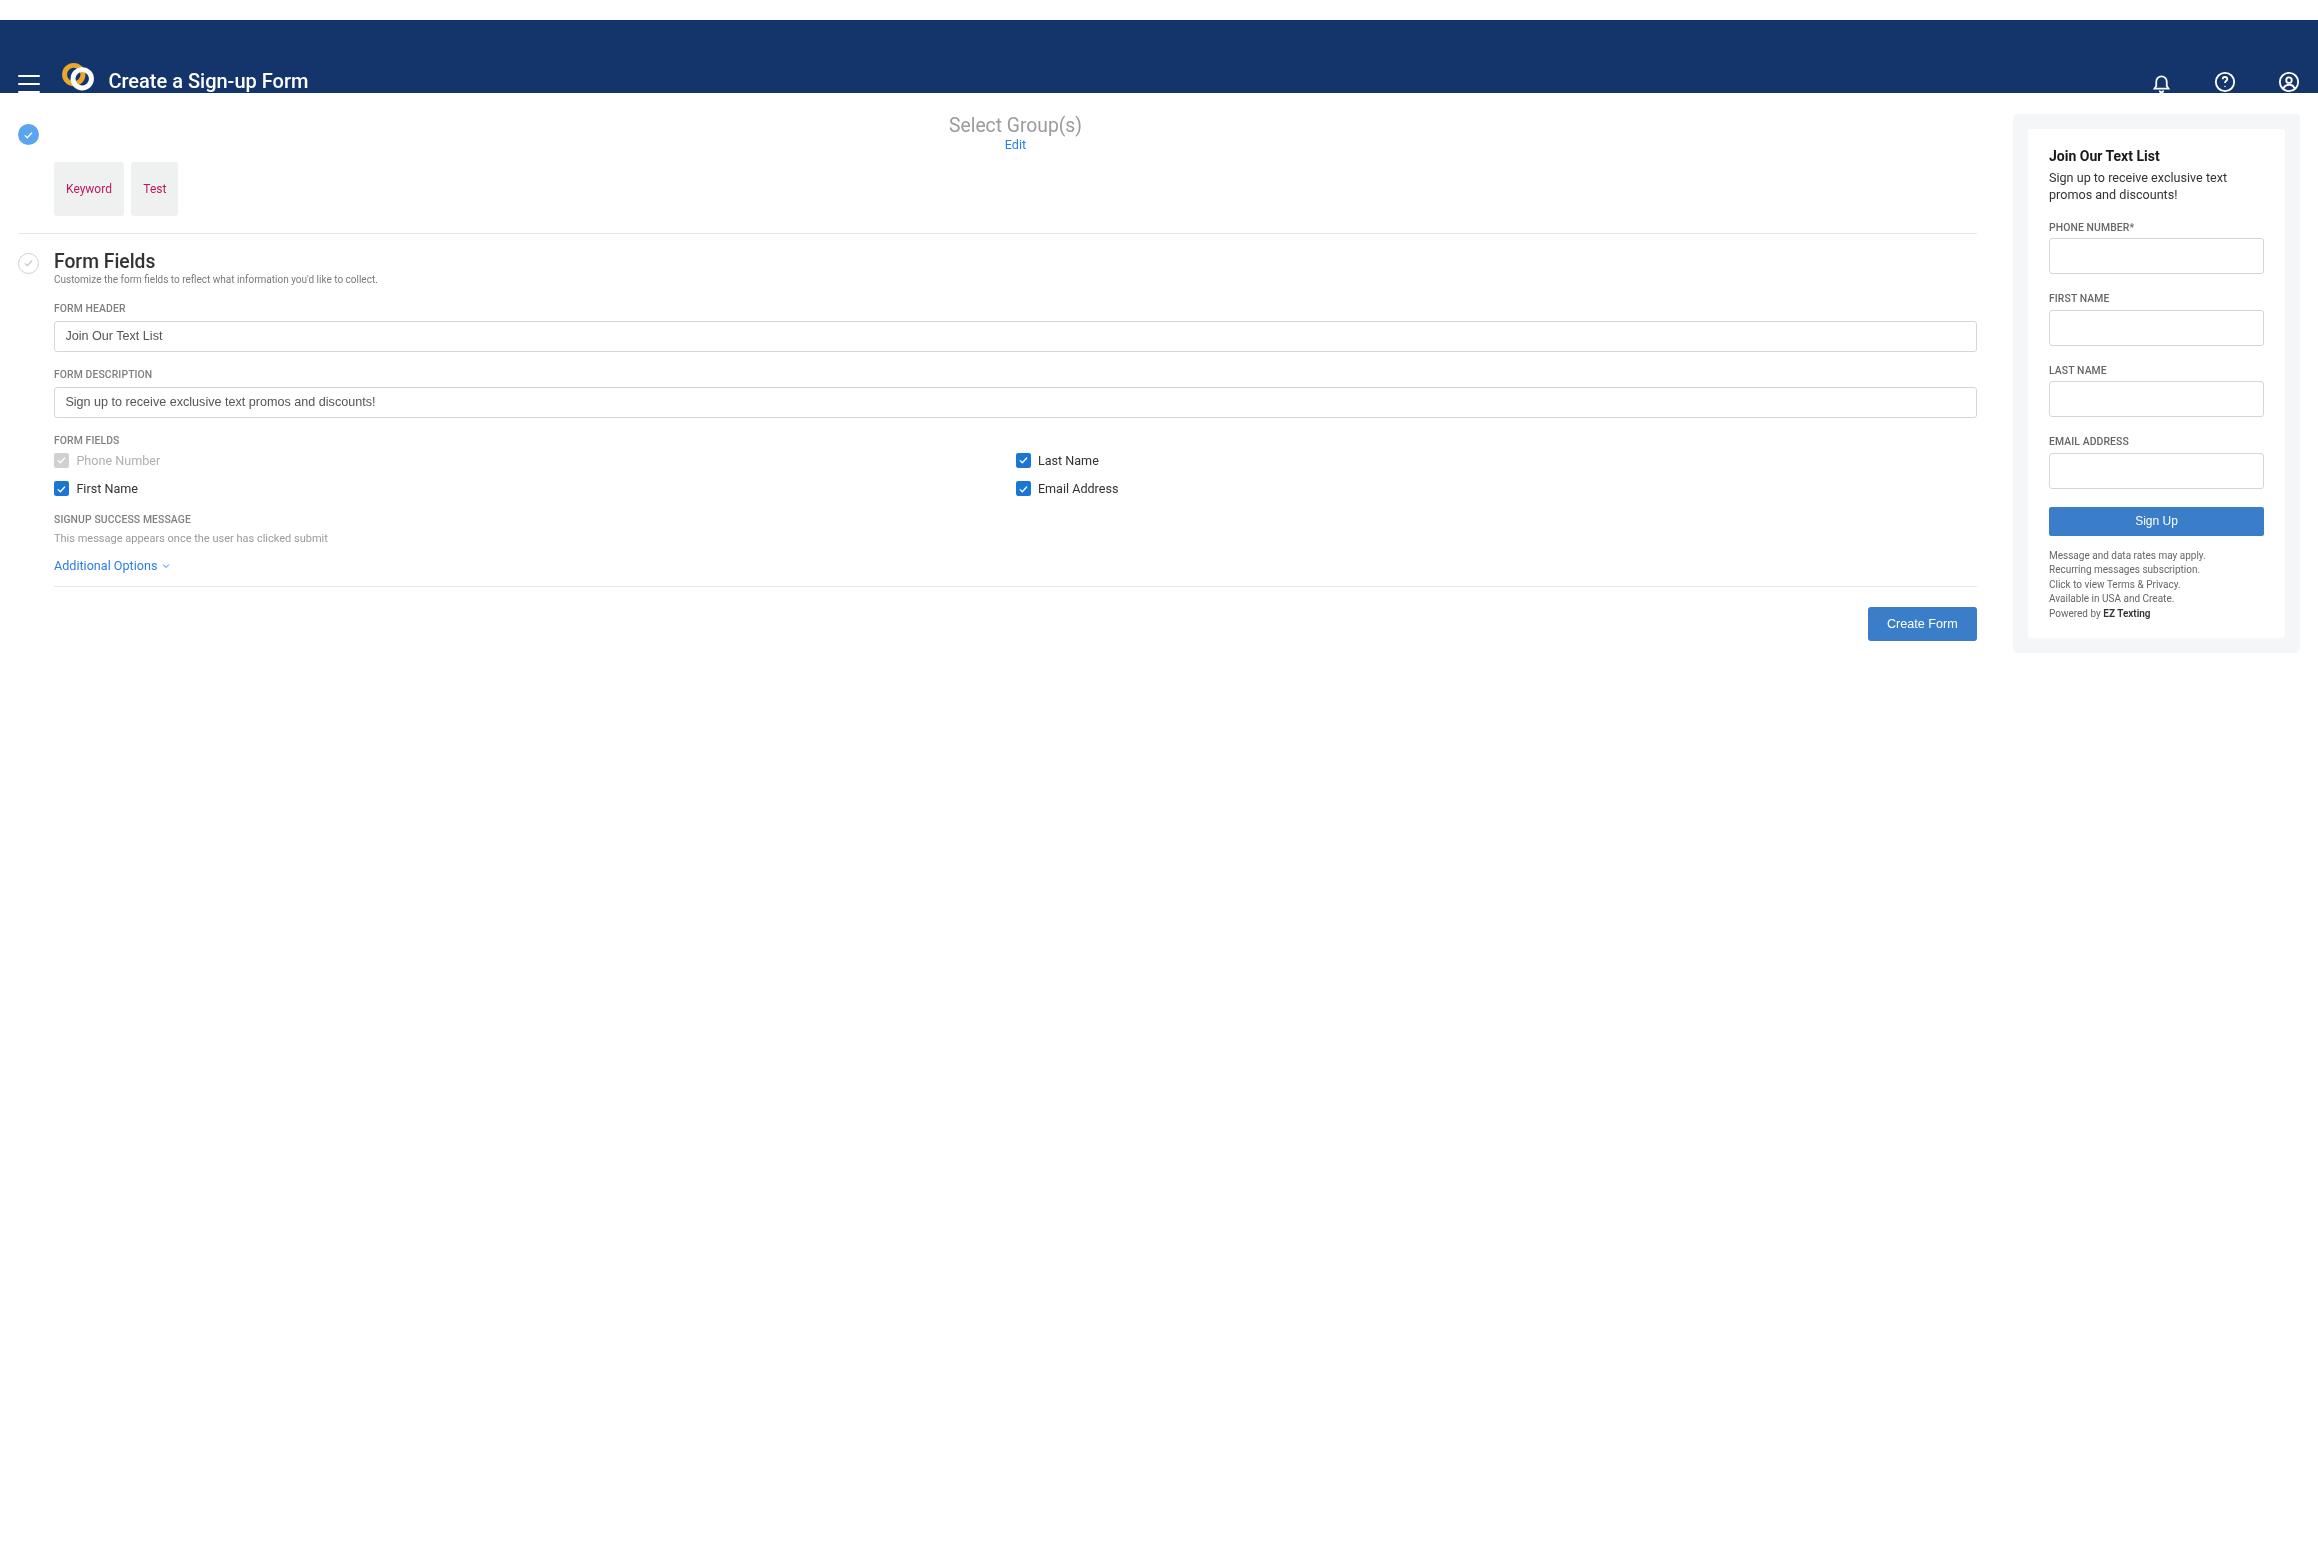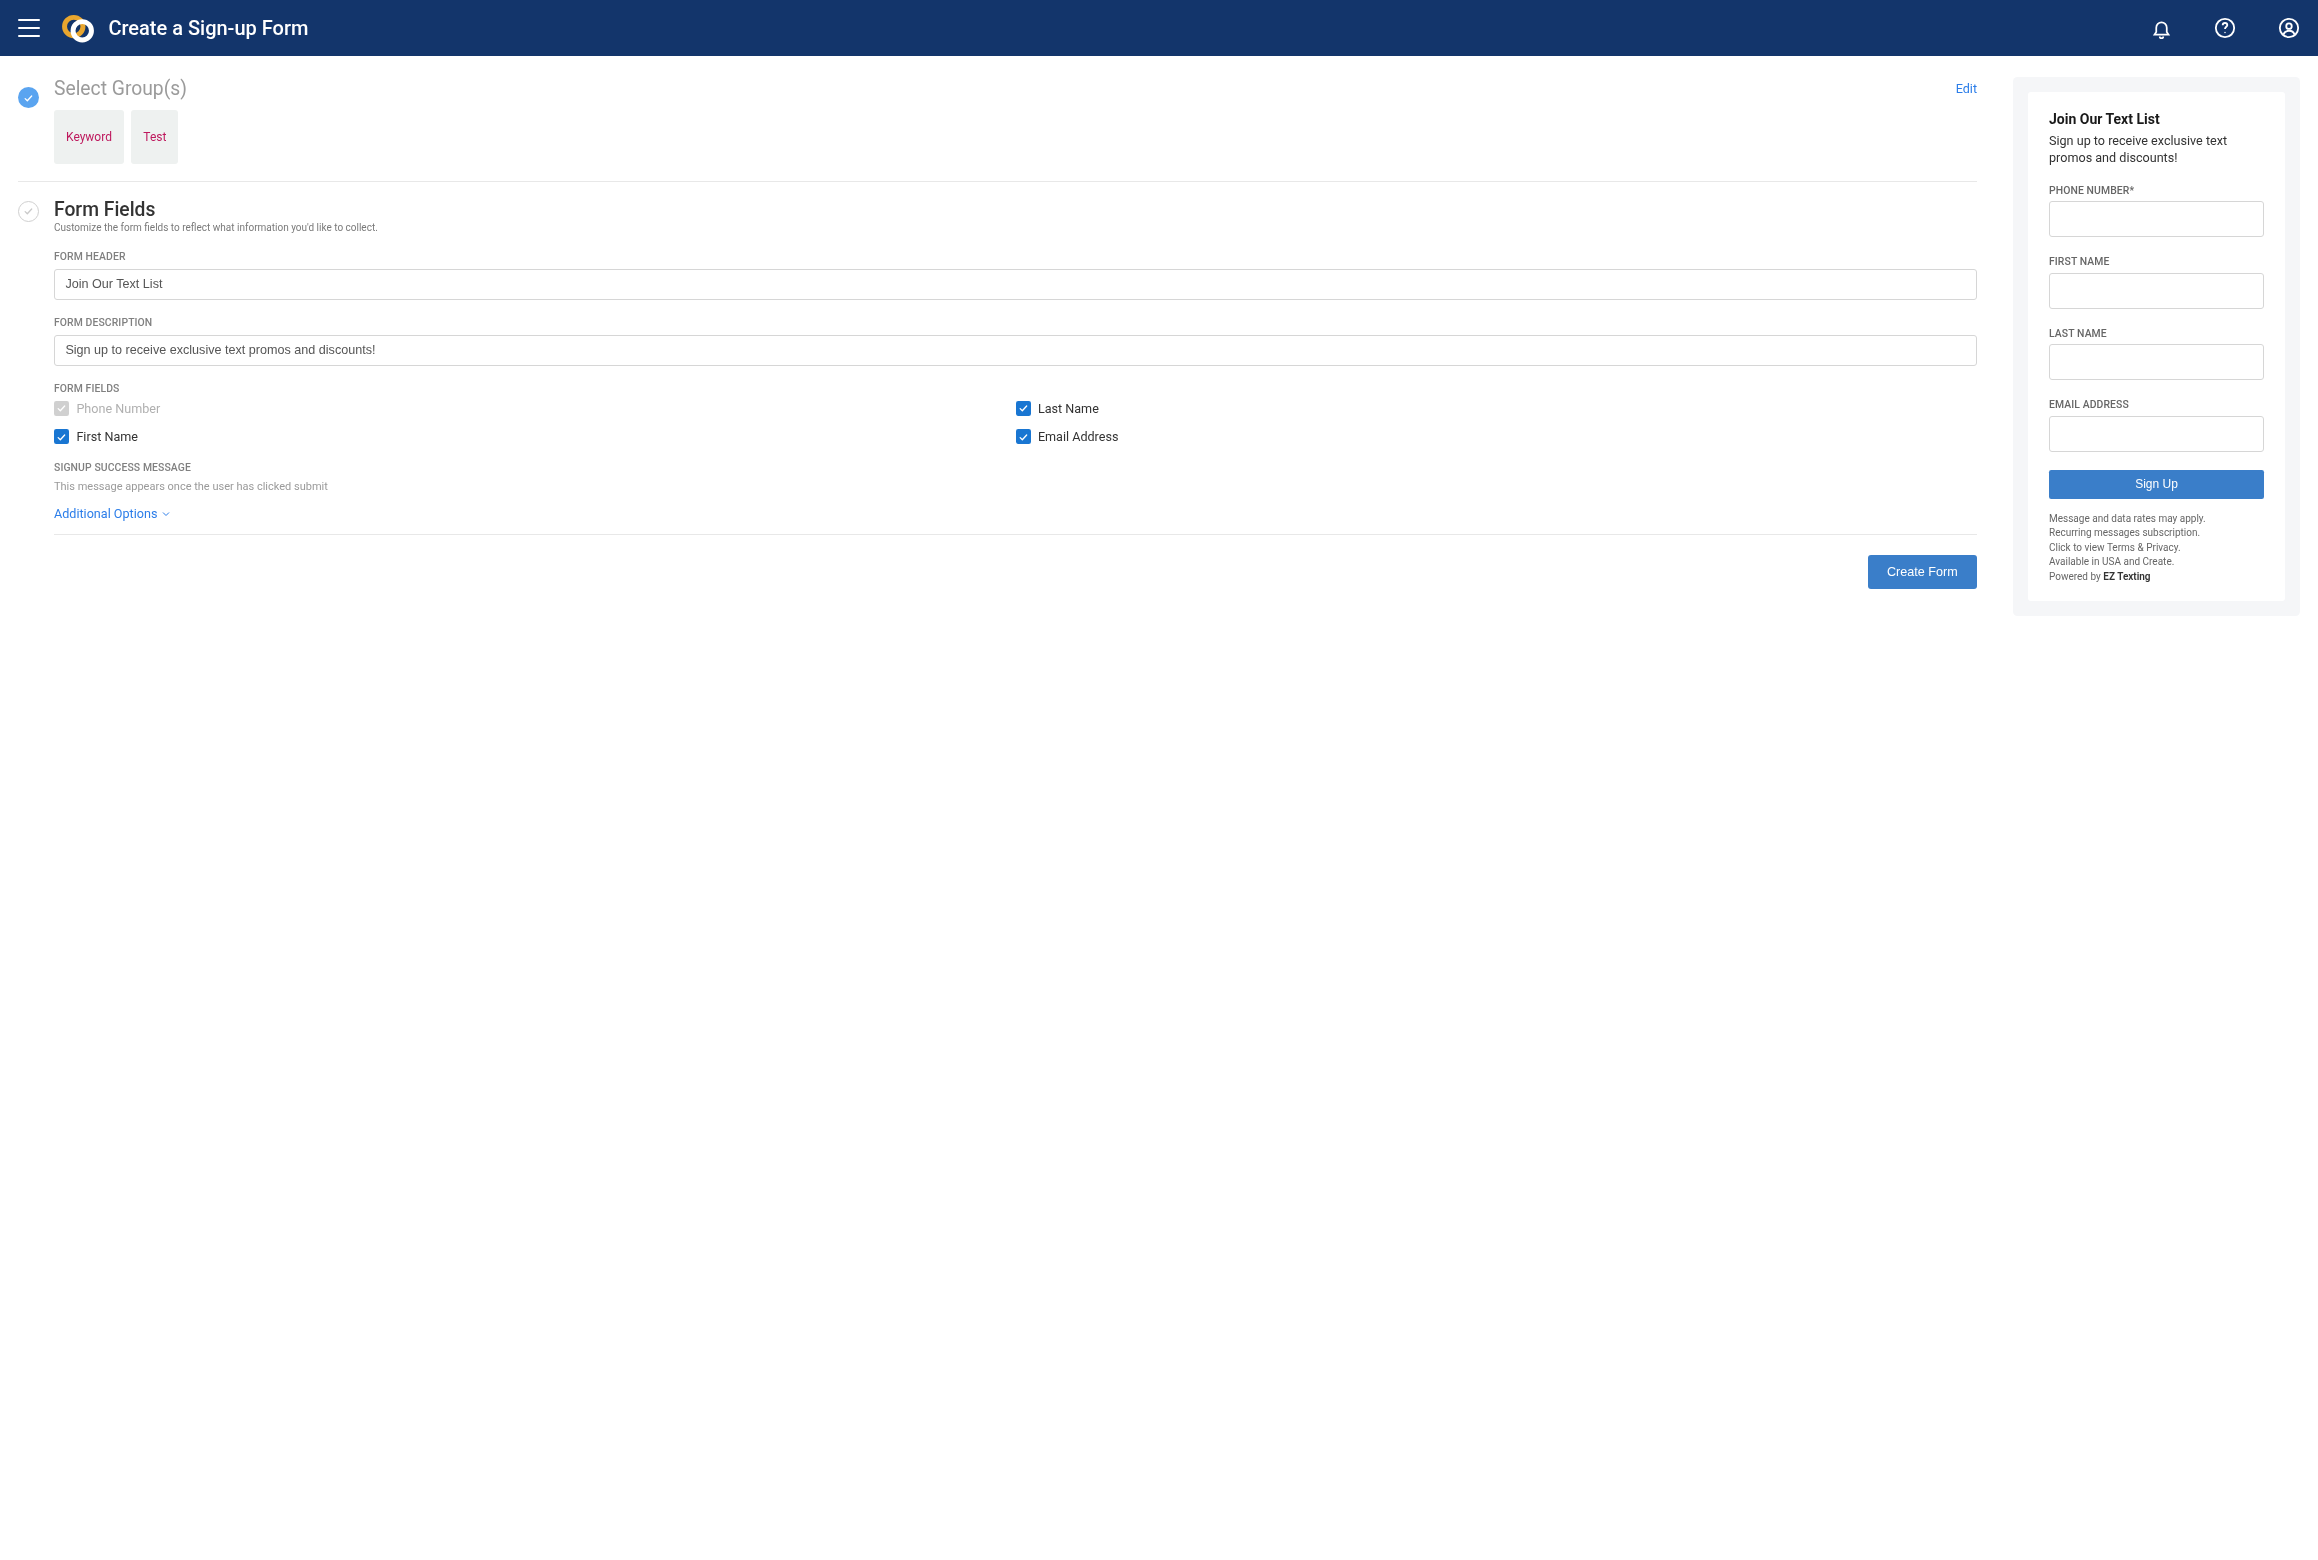--- a/index.html
+++ b/index.html
@@ -7,23 +7,24 @@
     font-family: -apple-system, BlinkMacSystemFont, "Segoe UI", Roboto, "Helvetica Neue", Arial, sans-serif;
     background: #fff;
     color: #333;
     font-size: 12px;
   }
   
   .topbar {
     background: #13356b;
     color: #fff;
     display: flex;
-    align-items: center;
-    height: 56px;
+    align-items: flex-end;
+    height: 73px;
     padding: 0 18px;
+    margin-top: 20px;
   }
   .hamburger {
     width: 22px; height: 18px;
     display: flex; flex-direction: column; justify-content: space-between;
     cursor: pointer;
     margin-right: 21px;
   }
   .hamburger span {
     display: block; height: 2.2px; background: #fff; border-radius: 1.5px;
   }
@@ -77,20 +78,21 @@
     top: 10.4px;
   }
   .step-current {
     border: 1.5px solid #d0d0d0;
     top: 19.3px;
     background: #fff;
   }
   .section-head {
     display: flex; justify-content: space-between; align-items: center;
     margin-bottom: 4.5px;
+    flex-direction: column;
   }
   .section-title-muted {
     font-size: 19.3px; font-weight: 400; color: #9b9b9b;
   }
   .section-title {
     font-size: 19.3px; font-weight: 500; color: #333;
   }
   .section-sub {
     font-size: 10px; color: #7a7a7a; margin-top: 1.5px; margin-bottom: 10.4px;
   }

